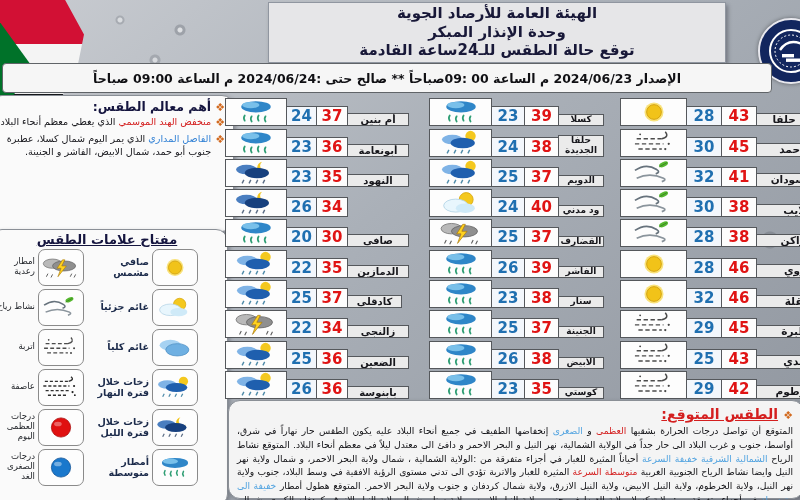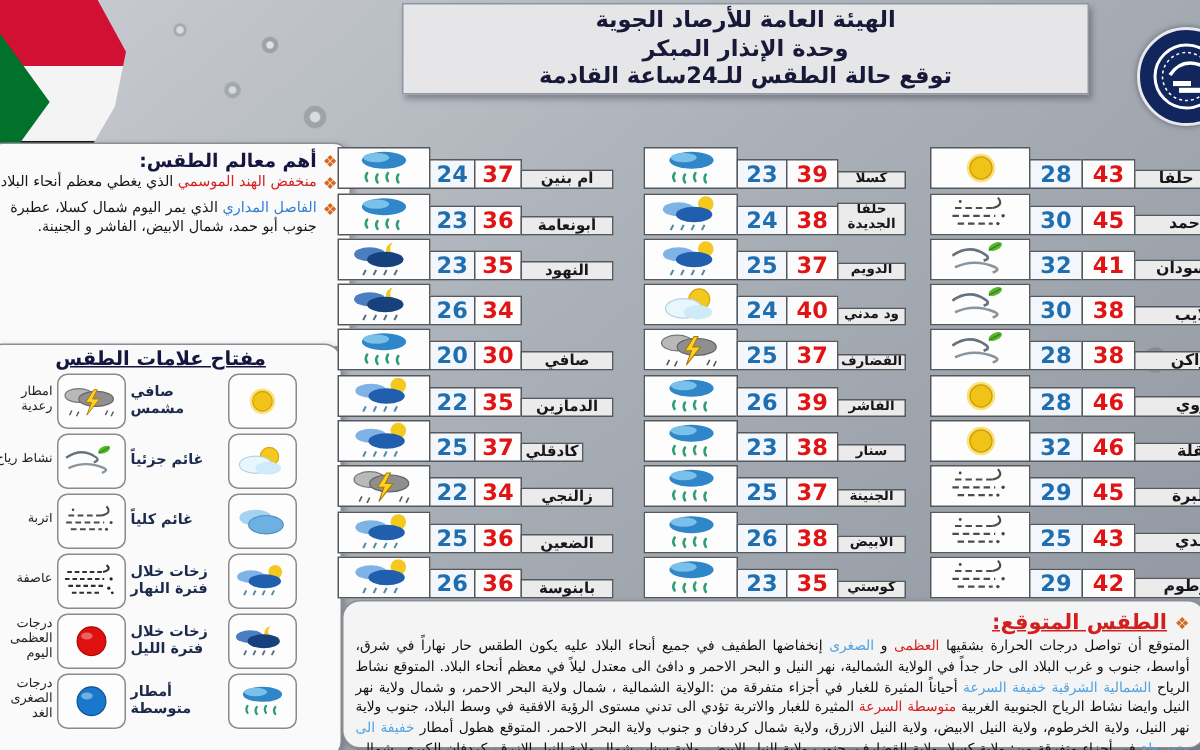--- a/index.html
+++ b/index.html
@@ -39,21 +39,21 @@
   .panel1{left:-10px;top:95px;width:230px;height:132px;padding:3px 8px 0 4px;}
   .panel2{left:-10px;top:229px;width:228px;height:273px;padding:2px 6px 0 2px;}
   .p-title{font-weight:bold;font-size:12.5px;color:#15153f;}
   .p1-title-row{display:flex;gap:4px;align-items:baseline;}
   .bullet{color:#d2691e;font-size:11px;}
   .feat{display:flex;gap:4px;font-size:9.6px;line-height:1.35;color:#15151a;margin-top:2px;}
   .seg-red{color:#d42020;} .seg-blue{color:#2e7fd4;} .seg-lblue{color:#51a3e0;} .seg-k{color:inherit;}
   .leg-title{text-align:center;font-weight:bold;font-size:13px;color:#15153f;text-decoration:underline;}
   .leg-row{display:flex;direction:ltr;align-items:center;height:40px;gap:3px;}
   .leg-label-l{width:42px;font-size:8.6px;line-height:1.15;color:#22252a;text-align:right;direction:rtl;overflow:hidden;}
-  .leg-label-r{width:62px;font-size:9.6px;font-weight:bold;line-height:1.2;color:#1b2a4a;text-align:left;direction:rtl;}
+  .leg-label-r{width:62px;font-size:9.6px;font-weight:bold;line-height:1.2;color:#1b2a4a;text-align:right;direction:rtl;}
   .ibox{border:1.5px solid #8a8a8a;border-radius:7px;background:#fdfdfd;width:44px;height:35px;
     display:flex;align-items:center;justify-content:center;flex:none;}
   
   .tgroup{position:absolute;top:96px;}
   .trow{display:flex;direction:ltr;height:30.3px;align-items:flex-end;}
   .tcell{border:1px solid #55585c;margin-left:-1px;margin-top:-1px;display:flex;
     align-items:center;justify-content:center;box-sizing:border-box;}
   .c-icon{background:#fdfdfd;}
   .c-min{background:#f3f7fc;color:#1f6fb0;font-weight:bold;font-size:15px;}
   .c-max{background:#fdfdfd;color:#e01414;font-weight:bold;font-size:15px;}
@@ -85,20 +85,23 @@
   <div class="abs logo">
     <svg width="46" height="46" viewBox="0 0 46 46">
       <circle cx="23" cy="23" r="21" fill="#12265e" stroke="#ffffff" stroke-width="2"></circle>
       <circle cx="23" cy="23" r="16" fill="none" stroke="#ffffff" stroke-width="1" stroke-dasharray="2 2"></circle>
       <path d="M12 22q8 -12 22 -6" fill="none" stroke="#ffffff" stroke-width="2.4"></path>
       <rect x="14" y="26" width="12" height="3.4" fill="#ffffff"></rect>
       <rect x="18" y="30.5" width="14" height="3.4" fill="#ffffff"></rect>
     </svg>
   </div>
 
+  <div class="abs issue">
+    <span>الإصدار 2024/06/23 م الساعة 00 :09صباحاً ** صالح حتى :2024/06/24 م الساعة 09:00 صباحاً</span>
+  </div>
 
   <div class="abs panel panel1">
     <div class="p1-title-row">
       <span class="bullet">❖</span>
       <span class="p-title">أهم معالم الطقس:</span>
     </div>
     <div id="feat-items">
         <div class="feat">
      <span class="bullet">❖</span>
      <span><span class="seg-red">منخفض الهند الموسمي</span><span class="seg-k"> الذي يغطي معظم أنحاء البلاد.</span></span>
@@ -372,21 +375,21 @@
               <g stroke="#4d8aa8" stroke-width="1.6" fill="none">
                 <path d="M12 23l-2 4"></path>
                 <path d="M20 23l-2 4"></path>
                 <path d="M28 23l-2 4"></path>
                 <path d="M36 23l-2 4"></path>
               </g>
             </svg>
           </div>
        <div class="tcell c-min" style="width:31px">25</div>
        <div class="tcell c-max" style="width:32px">37</div>
-       <div class="tcell c-city" style="width:42px;font-size:10px">كادقلي</div>
+       <div class="tcell c-city" style="width:55px;font-size:10px">كادقلي</div>
      </div>
         <div class="trow">
        <div class="tcell c-icon" style="width:62px">
             <svg class="wicon" width="52" height="26" viewBox="0 0 52 30">
               <ellipse cx="15" cy="10" rx="12" ry="6" fill="#b9b9b9" stroke="#777777"></ellipse>
               <ellipse cx="30" cy="13" rx="15" ry="6.5" fill="#8f8f8f" stroke="#666666"></ellipse>
               <polygon points="28,5 21,16 26,16 22,27 33,13 27,13 31,5" fill="#ffd21f" stroke="#a8770a" stroke-width="0.8"></polygon>
               <g stroke="#555555" stroke-width="1.2" fill="none">
                 <path d="M9 23l-2 4"></path>
                 <path d="M15 24l-2 4"></path>

